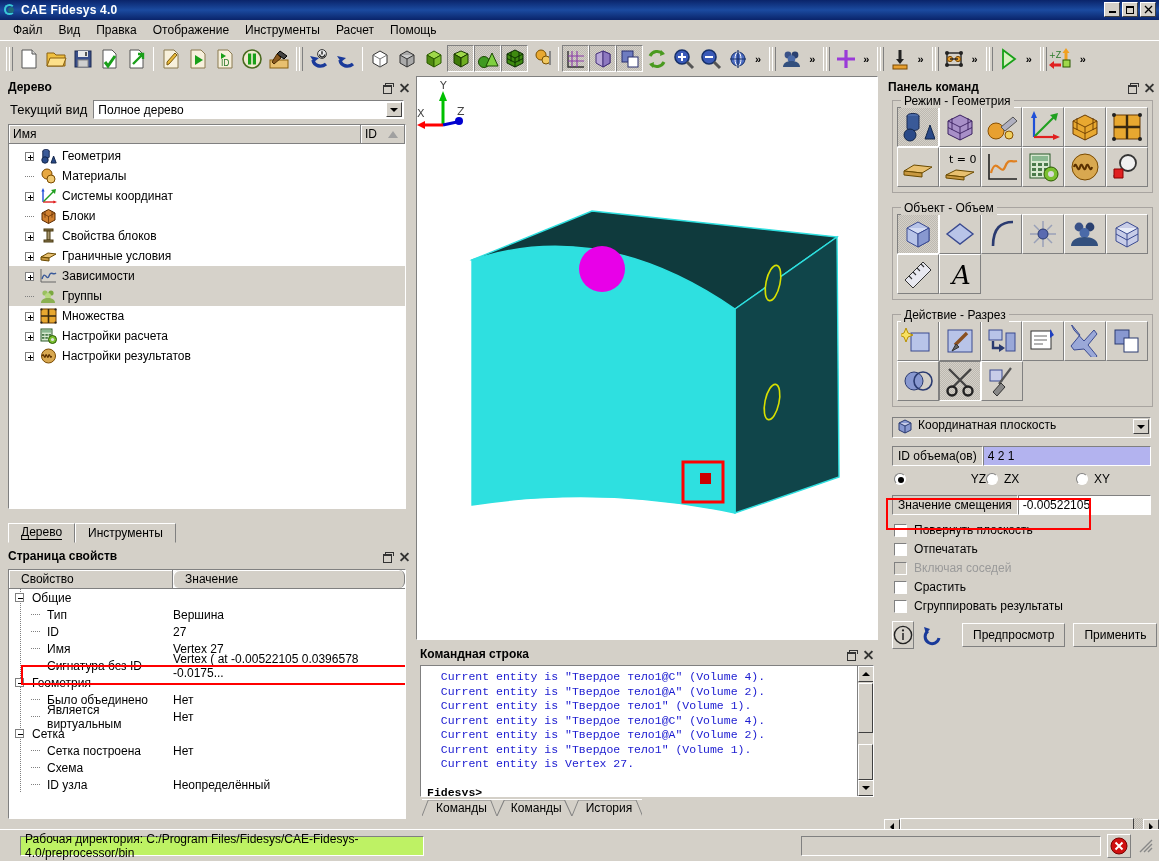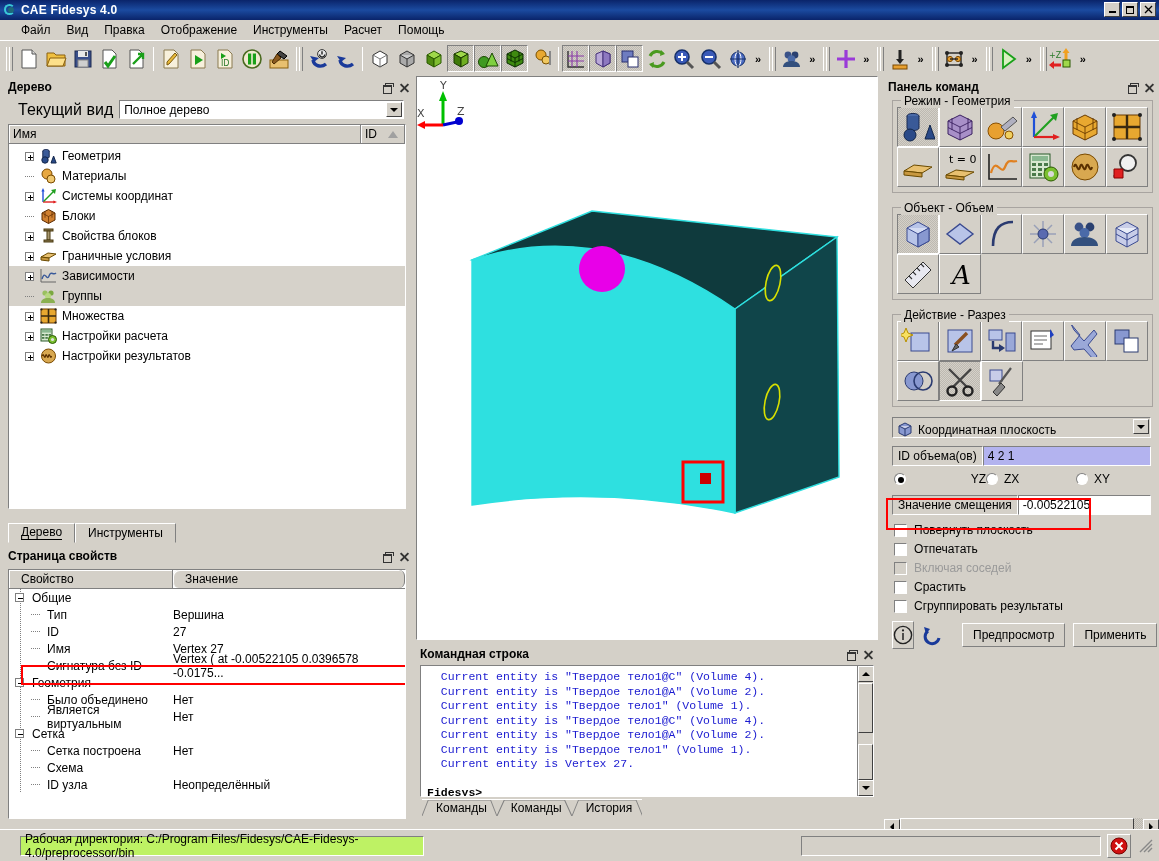--- a/index.html
+++ b/index.html
@@ -32,21 +32,21 @@
     border:1px solid; border-color:#fff #404040 #404040 #fff;
     display:flex; align-items:center; justify-content:center;
     font-size:9px; color:#000; line-height:1;
   }
   .winbtn .m { width:7px; height:2px; background:#000; margin-top:5px; }
   .winbtn .x { width:8px; height:8px; border:1px solid #000; border-top-width:2px; }
 
   
   .menubar {
     position:absolute; left:0; top:20px; width:990px; height:20px;
-    background:#d4d0c8; display:flex; align-items:center; padding-left:13px;
+    background:#d4d0c8; display:flex; align-items:center; padding-left:5px;
   }
   .menuitem { padding:2px 8px; font-size:12px; color:#000; cursor:default; }
 
   
   .toolbar {
     position:absolute; left:0; top:40px; width:1159px; height:36px;
     background:#d4d0c8; border-top:1px solid #fff;
     display:flex; align-items:center; padding-left:2px;
   }
   .tb-grip { width:7px; height:26px; margin:0 3px; position:relative; }
@@ -86,21 +86,21 @@
   .pbtn.close::before, .pbtn.close::after {
     content:""; position:absolute; left:0; top:5px; width:11px; height:2px; background:#333;
   }
   .pbtn.close::before { transform:rotate(45deg); }
   .pbtn.close::after  { transform:rotate(-45deg); }
 
   
   .tree-panel { position:absolute; left:0; top:76px; width:414px; height:456px; background:#d4d0c8; }
   .tree-head { height:22px; display:flex; align-items:center; padding:0 0 0 8px; }
   .tree-viewrow { display:flex; align-items:center; padding:2px 10px 3px 10px; gap:6px; }
-  .tree-viewrow label { font-size:16px;margin-left:8px; }
+  .tree-viewrow label { font-size:13px; }
   .combo {
     flex:1; height:19px; background:#fff;
     border:1px solid; border-color:#808080 #fff #fff #808080;
     display:flex; align-items:center; position:relative; padding-left:4px; font-size:12px;
   }
   .combo-arrow {
     position:absolute; right:1px; top:1px; width:16px; height:15px; background:#d4d0c8;
     border:1px solid; border-color:#fff #404040 #404040 #fff;
     display:flex; align-items:center; justify-content:center;
   }
@@ -210,21 +210,21 @@
      border:1px solid; border-color:#fff #808080 #808080 #fff;
      display:flex; align-items:center; justify-content:center; }
   .ibtn.on {
      background-image:linear-gradient(45deg,#bdb9b1 25%,transparent 25%,transparent 75%,#bdb9b1 75%),
                       linear-gradient(45deg,#bdb9b1 25%,transparent 25%,transparent 75%,#bdb9b1 75%);
      background-size:2px 2px; background-position:0 0,1px 1px;
      border-color:#808080 #fff #fff #808080;
   }
   .cp-combo { margin:10px 8px 0 8px; height:21px; background:#d4d0c8;
      border:1px solid; border-color:#808080 #fff #fff #808080;
-     display:flex; align-items:flex-end; padding-left:4px; position:relative; font-size:12px; gap:5px; }
+     display:flex; align-items:flex-start; padding-left:4px; position:relative; font-size:12px; gap:5px; }
   .cp-field-row { margin:8px 8px 0 8px; display:flex; align-items:stretch; height:20px; }
   .cp-field-lbl { display:flex; align-items:center; padding:0 5px; font-size:12px;
      border:1px solid; border-color:#808080 #fff #fff #808080; background:#d4d0c8; }
   .cp-field-inp { flex:1; border:1px solid; border-color:#808080 #fff #fff #808080;
      background:#fff; display:flex; align-items:center; padding-left:4px; font-size:12px; }
   .cp-field-inp.sel { background:#b3b3ef; }
   .radios { margin:6px 8px 0 10px; display:flex; }
   .radio { display:flex; align-items:center; gap:6px; font-size:12px; }
   .rdot { width:12px; height:12px; border-radius:50%; background:#fff;
      border:1px solid; border-color:#808080 #fff #fff #808080; position:relative; }

